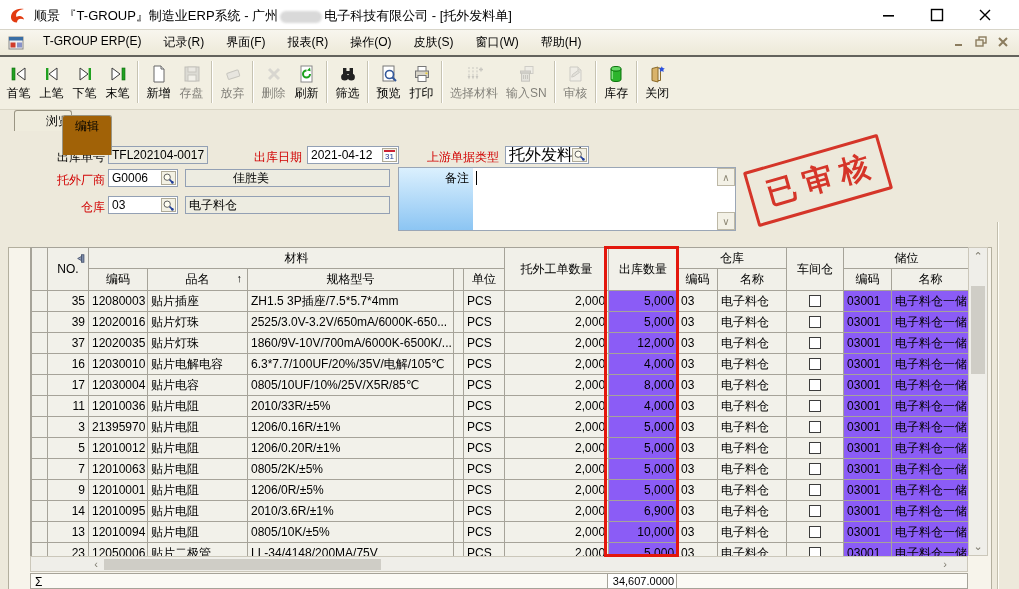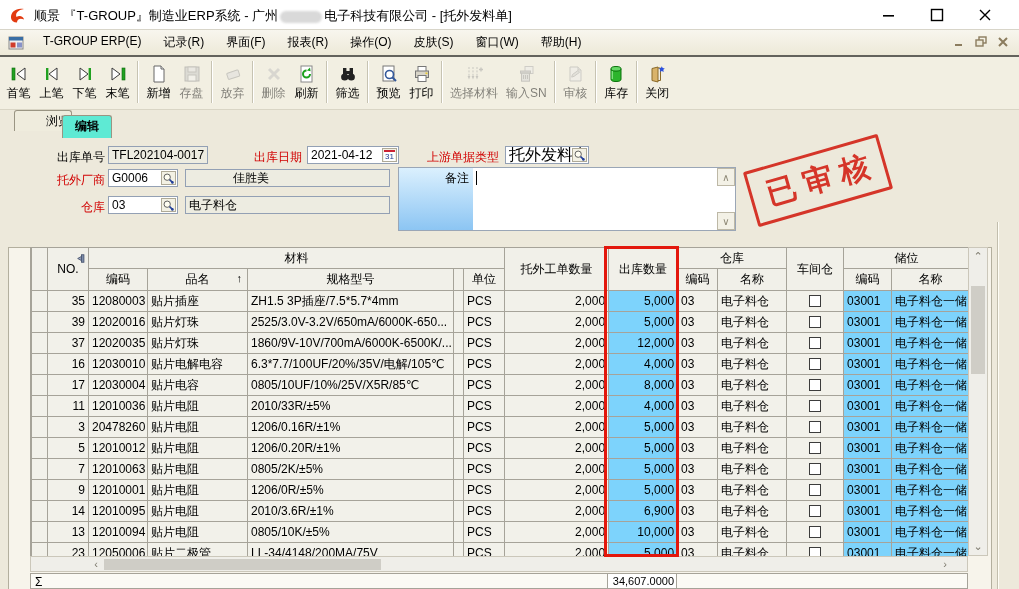--- a/index.html
+++ b/index.html
@@ -41,21 +41,21 @@
   .client { position:absolute; left:0; top:110px; width:1019px; height:479px; background:#EDE9DB; }
   .panel { position:absolute; left:8px; top:137px; width:984px; height:452px; background:#F7F4EB;
            border:1px solid #B3AF9E; }
   .side-groove-r { position:absolute; left:997px; top:112px; width:2px; height:477px;
                    border-left:1px solid #c2bead; border-right:1px solid #fffef6; }
 
   
   .tab { position:absolute; border:1px solid #9a9583; border-bottom:none; border-radius:3px 3px 0 0;
          text-align:center; padding-top:2px; background:#EFECDD; }
   .tab-browse { left:14px; top:110px; width:58px; height:21px;padding-left:30px; }
-  .tab-edit { left:62px; top:115px; width:50px; height:23px; background:#5eead4; font-weight:bold; z-index:3; }
+  .tab-edit { left:62px; top:115px; width:50px; height:40px; background:#a16207; font-weight:normal; z-index:3; }
 
   
   .flabel { position:absolute; text-align:right; white-space:nowrap; }
   .red { color:#D10000; }
   .box { position:absolute; height:18px; border:1px solid #93A0B4; background:#fff; line-height:16px;
          padding-left:3px; overflow:hidden; white-space:nowrap; }
   .box.readonly { background:#EDECE1; }
   .mini-btn { position:absolute; right:1px; top:1px; width:15px; height:14px; background:#F3F1E4;
               border:1px solid #AFAA97; display:flex; align-items:center; justify-content:center; }
   .cal { font-size:8px; color:#1d3a8e; border-top:2px solid #c23; line-height:9px; padding:0 1px; background:#fff; }
@@ -78,21 +78,21 @@
   
   .grid-clip { position:absolute; left:30px; top:247px; width:938px; height:309px; overflow:hidden;
                border-left:1px solid #A6A399; background:#F2F1EA; }
   table.grid { border-collapse:collapse; table-layout:fixed; width:938px; }
   .grid th, .grid td { border:1px solid #A6A399; overflow:hidden; white-space:nowrap; padding:0 3px;
                        font-weight:normal; font-size:12px; }
   .grid thead th { background:#F1F0E9; text-align:center; position:relative; }
   .grid thead tr.band th { height:21px; }
   .grid thead tr.sub th { height:22px; }
   .grid tbody td { height:21px; background:#F2F1EA; }
-  .grid td.white-col { background:#7dd3fc; }
+  .grid td.white-col { background:#8b5cf6; }
   .num { text-align:right; }
   .sort-arrow { position:absolute; right:5px; top:3px; font-size:11px; }
   .pin { position:absolute; right:2px; top:5px; }
   .chkbox { width:12px; height:12px; border:1px solid #3c3c3c; background:#fff; margin:0 auto; }
 
   .redbox { position:absolute; left:604px; top:246px; width:75px; height:311px;
             border:3px solid #E3170C; z-index:6; pointer-events:none; }
 
   
   .vscroll { position:absolute; left:968px; top:247px; width:20px; height:309px; background:#EFEEE9;
@@ -576,21 +576,21 @@
             <td>电子料仓</td>
             <td>
               <div class="chkbox"></div>
             </td>
             <td class="white-col">03001</td>
             <td class="white-col">电子料仓一储</td>
           </tr>
           <tr>
             <td></td>
             <td class="num">3</td>
-            <td>20478260</td>
+            <td>21395970</td>
             <td>贴片电阻</td>
             <td>1206/0.16R/±1%</td>
             <td></td>
             <td>PCS</td>
             <td class="num">2,000</td>
             <td class="num white-col">5,000</td>
             <td>03</td>
             <td>电子料仓</td>
             <td>
               <div class="chkbox"></div>

